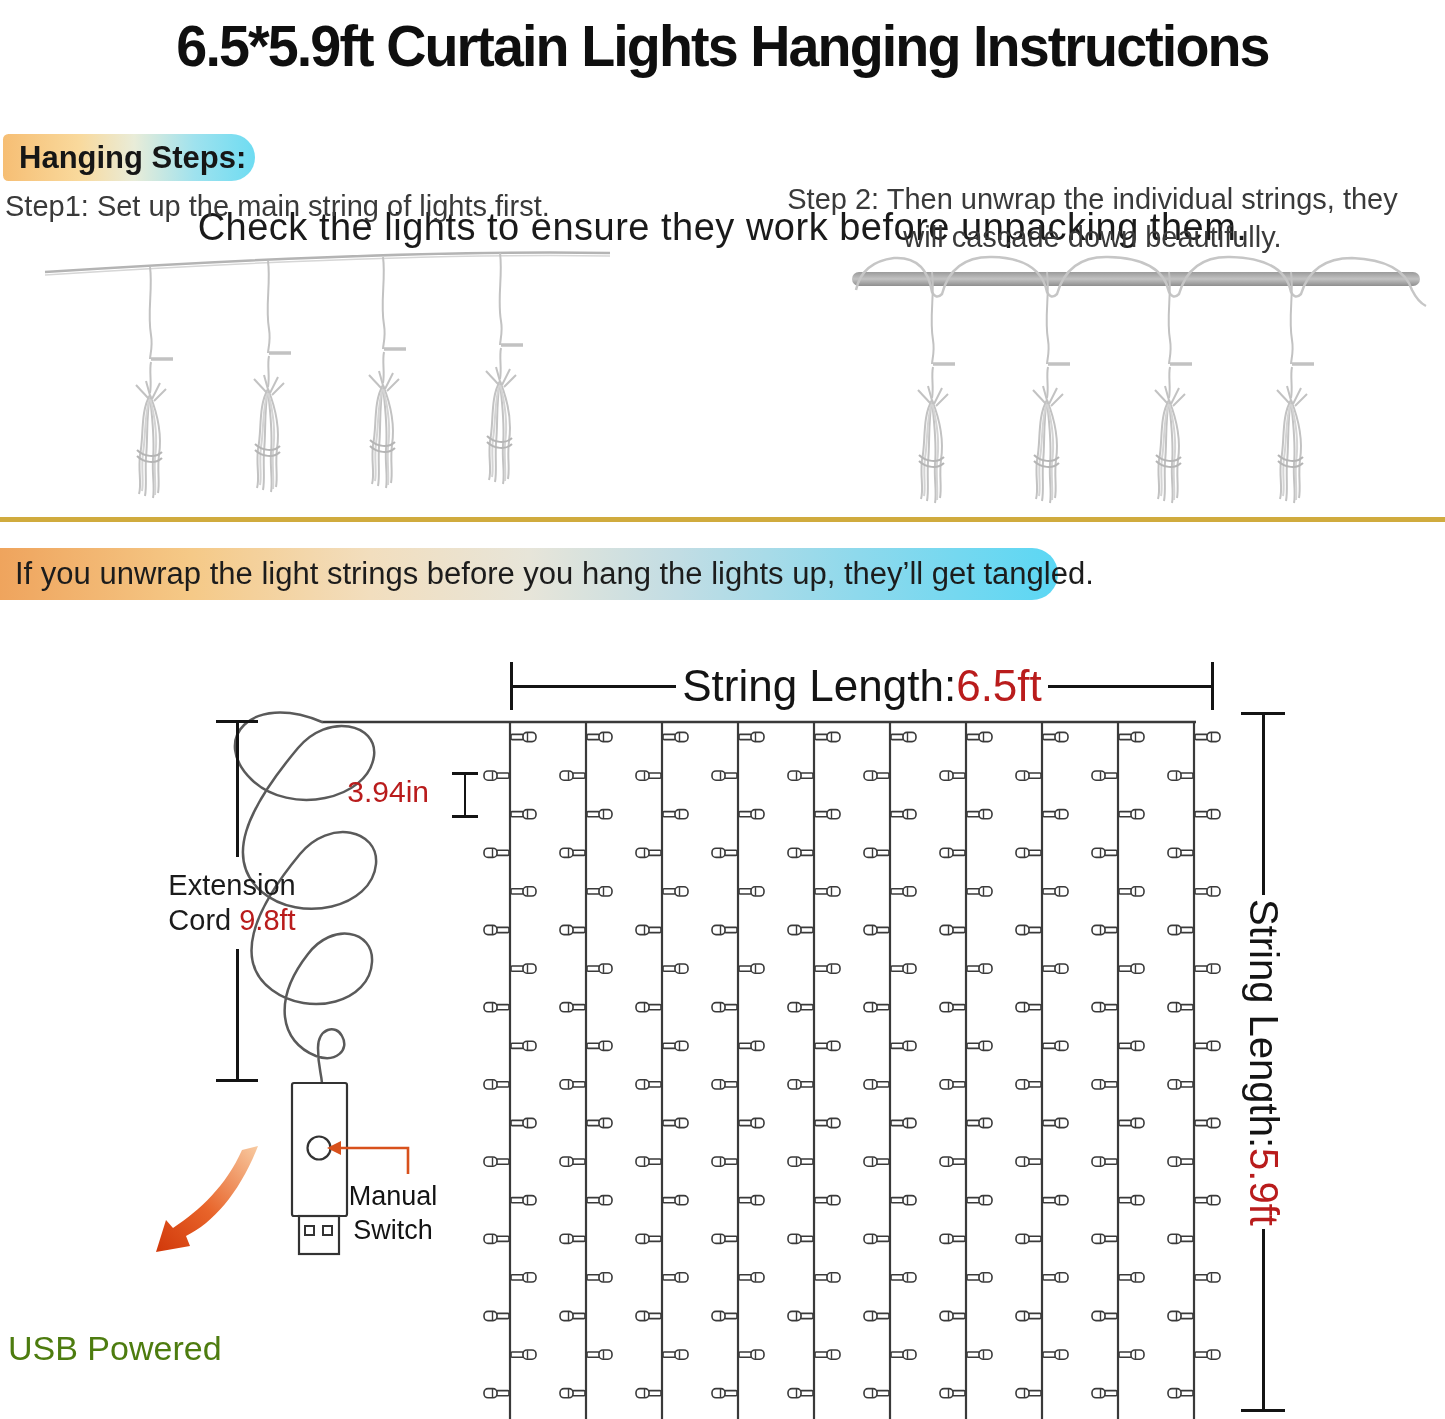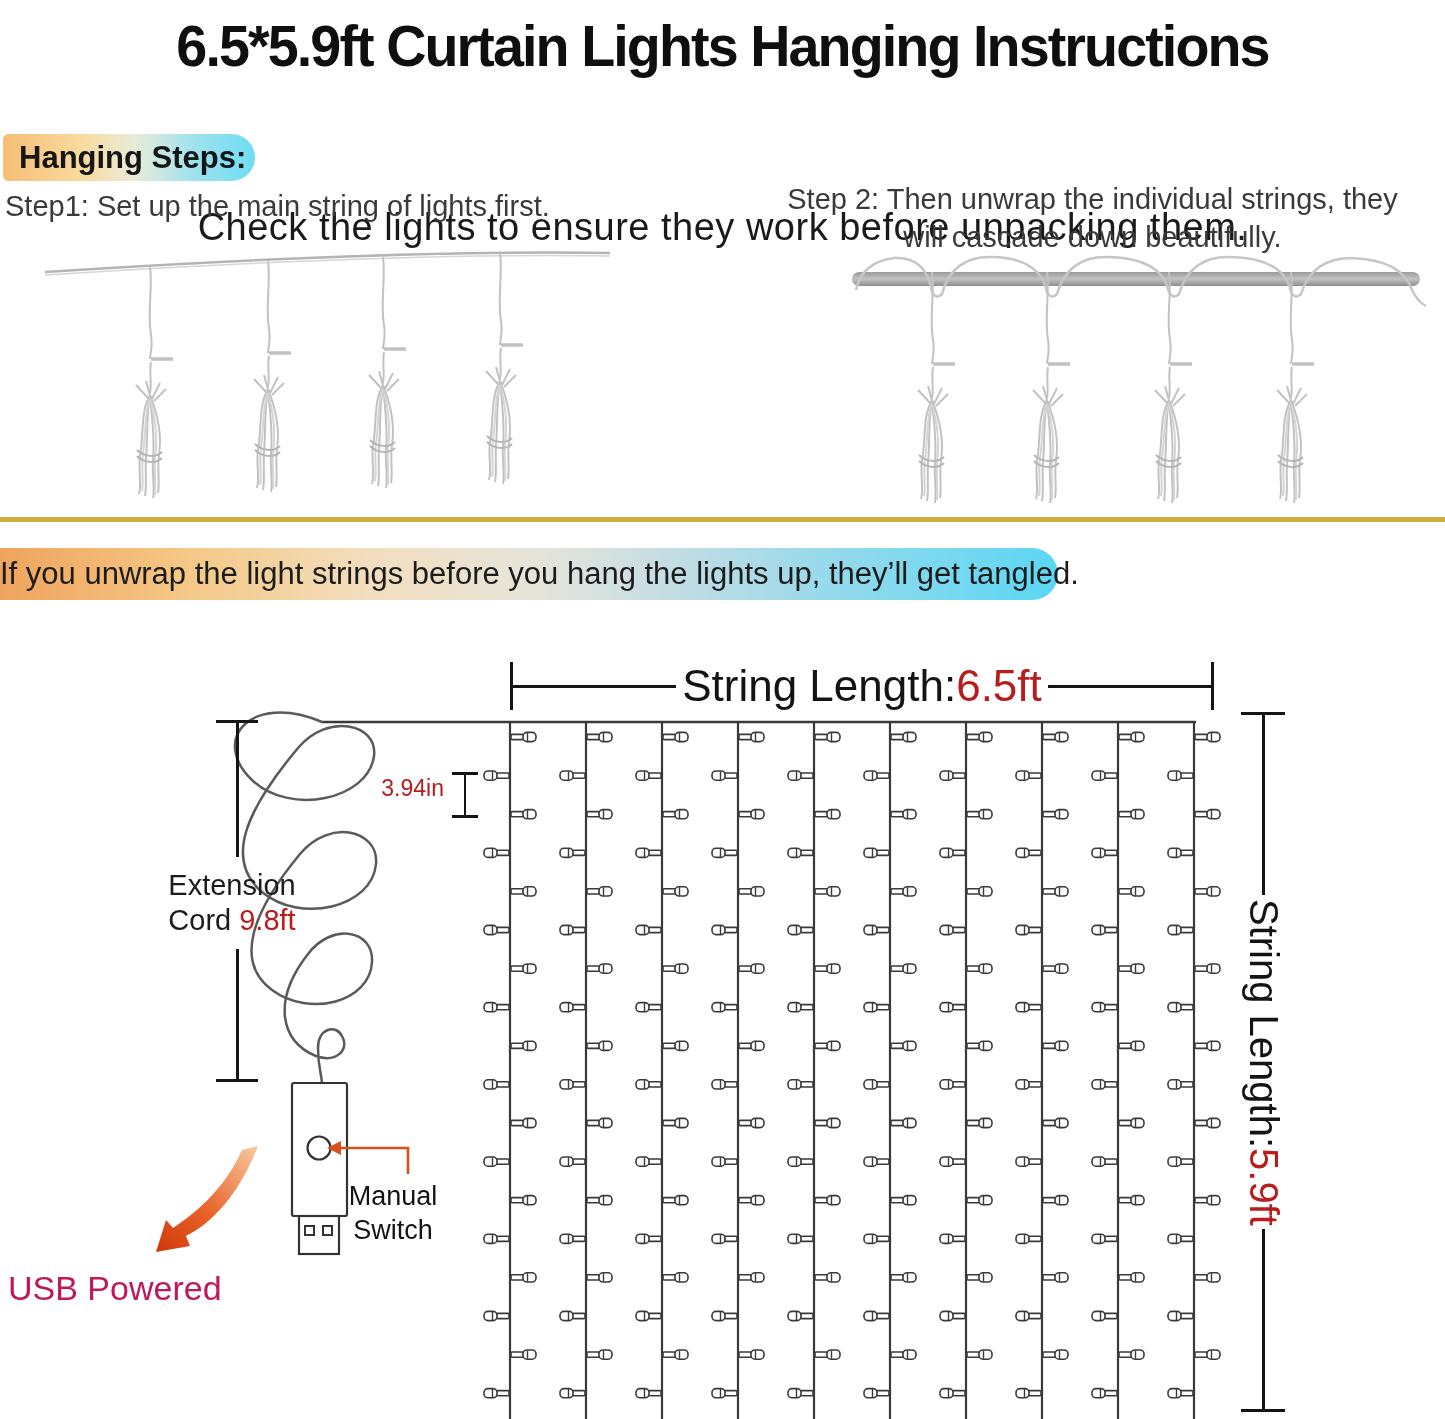--- a/index.html
+++ b/index.html
@@ -11,21 +11,21 @@
   .subtitle{top:206px;left:0;right:0;text-align:center;font-size:38px;font-weight:500;
             letter-spacing:.5px;white-space:nowrap;}
   .steps-pill{left:3px;top:134px;width:252px;height:47px;border-radius:6px 26px 26px 6px;
       background:linear-gradient(90deg,#f6be74 0%,#f9d99c 30%,#e9ecd8 52%,#9fe2ee 76%,#6edcf2 100%);
       font-size:31px;font-weight:600;line-height:47px;padding-left:16px;box-sizing:border-box;color:#161616;}
   .step1{left:5px;top:190px;font-size:29px;color:#3a3a3a;white-space:nowrap;}
   .step2{left:745px;top:180px;width:695px;text-align:center;font-size:29px;color:#3a3a3a;line-height:1.32;}
   .divider{left:0;top:517px;width:1445px;height:5px;background:#d0ab3e;}
   .note-pill{left:0;top:548px;width:1058px;height:52px;border-radius:0 26px 26px 0;
       background:linear-gradient(90deg,#efa45d 0%,#f5c987 18%,#f2debe 35%,#e7e5d9 50%,#c2dde4 64%,#8ed9ec 81%,#5bd7f4 100%);
-      font-size:31px;line-height:52px;box-sizing:border-box;color:#1c1c1c;white-space:nowrap;}
+      font-size:31px;line-height:52px;padding-left:15px;box-sizing:border-box;color:#1c1c1c;white-space:nowrap;}
   .accent{color:#b91c1c;}
   
   .h-measure{left:510px;top:662px;width:704px;height:48px;display:flex;align-items:center;}
   .h-measure .tick{width:3px;height:48px;background:#141414;}
   .h-measure .hline{flex:1;height:3px;background:#141414;}
   .h-measure .hlabel{font-size:44px;color:#141414;padding:0 6px;white-space:nowrap;}
   
   .v-measure{left:1240px;top:712px;width:46px;height:700px;display:flex;flex-direction:column;align-items:center;}
   .v-measure .cap{width:44px;height:3px;background:#141414;}
   .v-measure .vline{width:3px;flex:1;background:#141414;}
@@ -35,23 +35,23 @@
   .e-measure .cap{width:42px;height:3px;background:#141414;}
   .e-measure .vline{width:3px;background:#141414;}
   .e-measure .seg1{height:134px;}
   .e-measure .gap{height:92px;}
   .e-measure .seg2{flex:1;}
   .ext-text{left:148px;top:868px;width:168px;text-align:center;font-size:29px;line-height:1.2;color:#1b1b1b;}
   
   .b-measure{left:452px;top:772px;width:26px;height:46px;display:flex;flex-direction:column;align-items:center;}
   .b-measure .cap{width:26px;height:3px;background:#141414;}
   .b-measure .vline{width:2.5px;flex:1;background:#141414;}
-  .spacing-text{left:356px;top:775px;width:88px;text-align:right;font-size:23px;}
+  .spacing-text{left:341px;top:775px;width:88px;text-align:right;font-size:30px;}
   .switch-text{left:343px;top:1180px;width:100px;text-align:center;font-size:27px;font-weight:500;line-height:1.25;color:#141414;}
-  .usb-text{left:8px;top:1268px;font-size:34px;font-weight:500;line-height:1.2;color:#be185d;white-space:nowrap;}
+  .usb-text{left:8px;top:1328px;font-size:34px;font-weight:500;line-height:1.2;color:#4d7c0f;white-space:nowrap;}
   svg.art{position:absolute;left:0;top:0;pointer-events:none;}
 </style>
 </head>
 <body>
 
 <svg class="art" width="1445" height="1419" viewBox="0 0 1445 1419">
   <defs>
     <linearGradient id="swooshGrad" x1="100%" y1="0%" x2="0%" y2="100%">
       <stop offset="0%" stop-color="#f8cba2"></stop>
       <stop offset="55%" stop-color="#e8642a"></stop>

